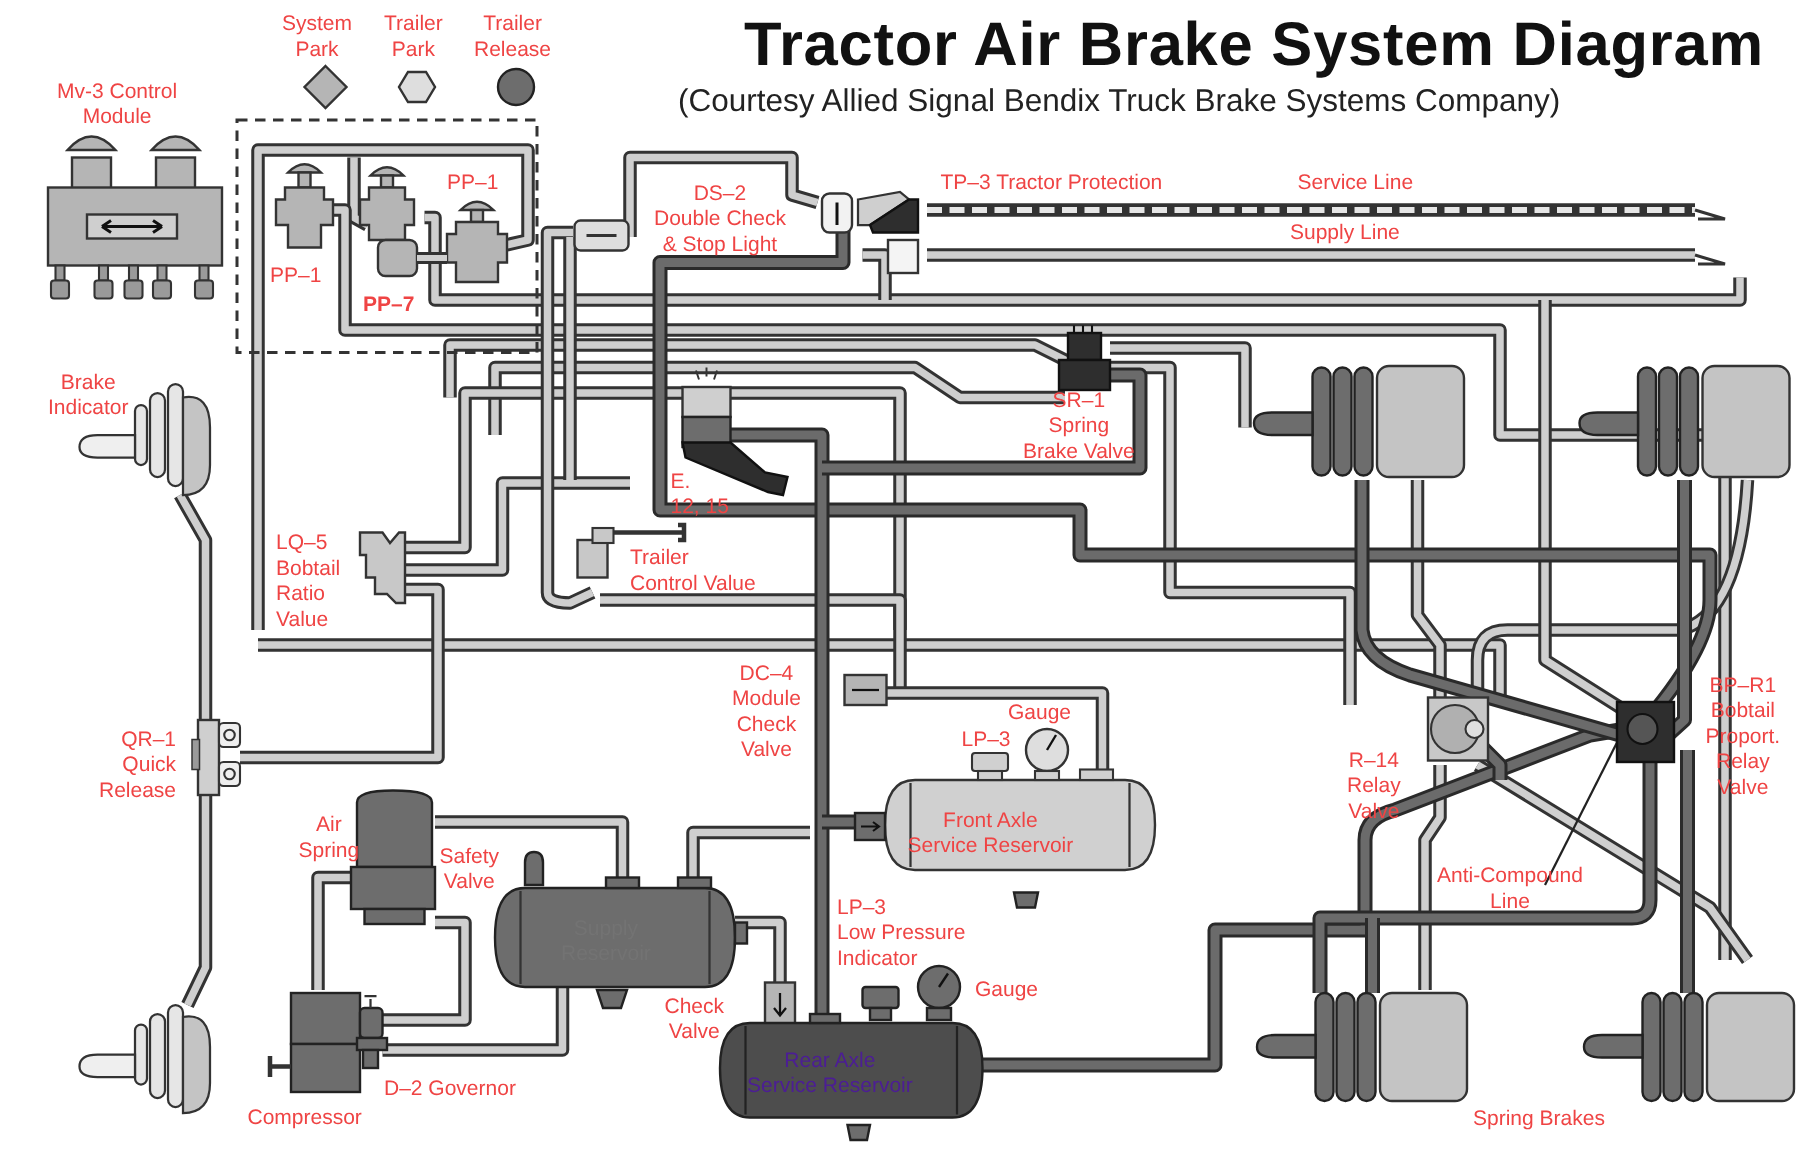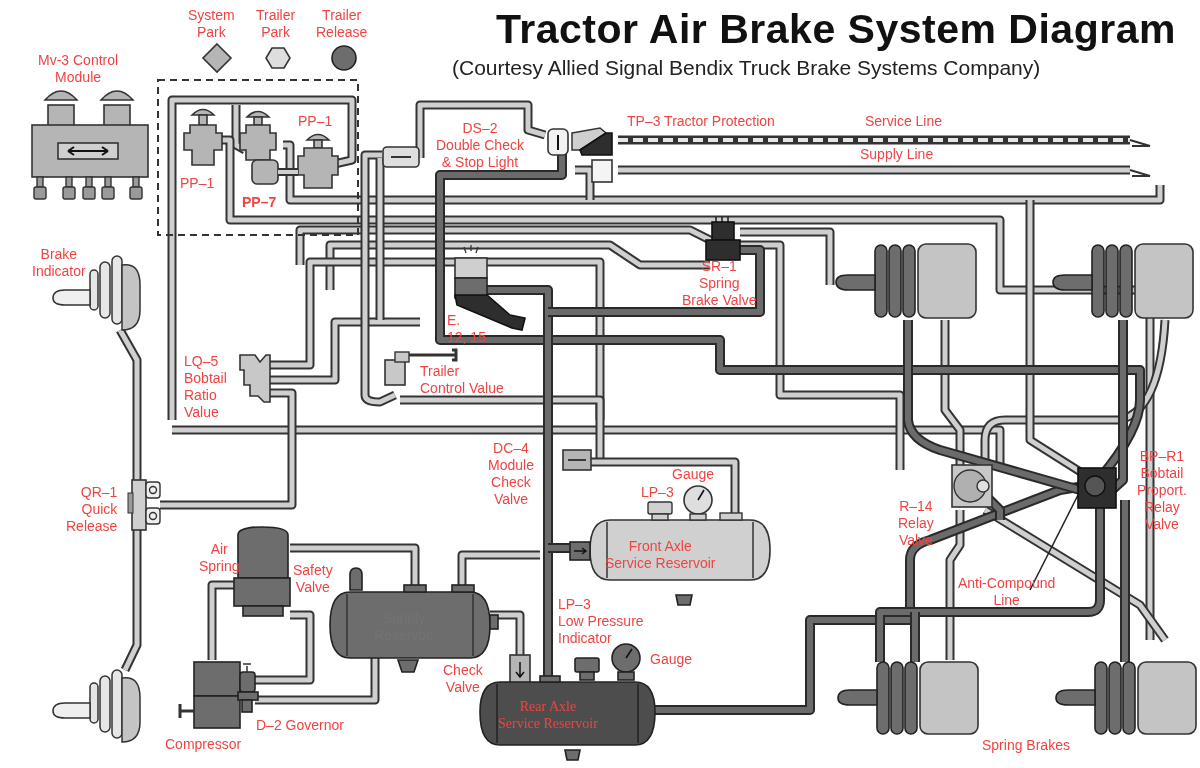--- a/index.html
+++ b/index.html
@@ -3,21 +3,21 @@
 <meta charset="utf-8">
 <style>
   html,body{margin:0;padding:0;background:#ffffff;}
   body{width:1200px;height:768px;overflow:hidden;position:relative;font-family:"Liberation Sans",sans-serif;color:#222;}
   #canvas{position:absolute;left:0;top:0;}
   .title{position:absolute;left:496px;top:6px;font-family:"Liberation Sans",sans-serif;font-weight:bold;font-size:41px;color:#111;letter-spacing:0.5px;}
   .subtitle{position:absolute;left:452px;top:56px;font-size:21px;color:#222;}
   .lbl{position:absolute;font-size:14px;line-height:17px;color:#ef4444;text-align:center;white-space:nowrap;}
   .lbl.left{text-align:left;}
   .lbl.right{text-align:right;}
-  .lbl.white{color:#ef4444;font-family:Liberation Serif, serif;}
+  .lbl.white{color:#4c1d95;}
 </style>
 </head>
 <body>
 
 <svg id="canvas" width="1200" height="768" viewBox="0 0 1200 768">
   <defs>
     <style>
       .pl{fill:none;stroke:#333;stroke-width:9;stroke-linejoin:round;stroke-linecap:butt;}
       .pli{fill:none;stroke:#cfcfcf;stroke-width:5;stroke-linejoin:round;}
       .pd{fill:none;stroke:#2a2a2a;stroke-width:10;stroke-linejoin:round;}

